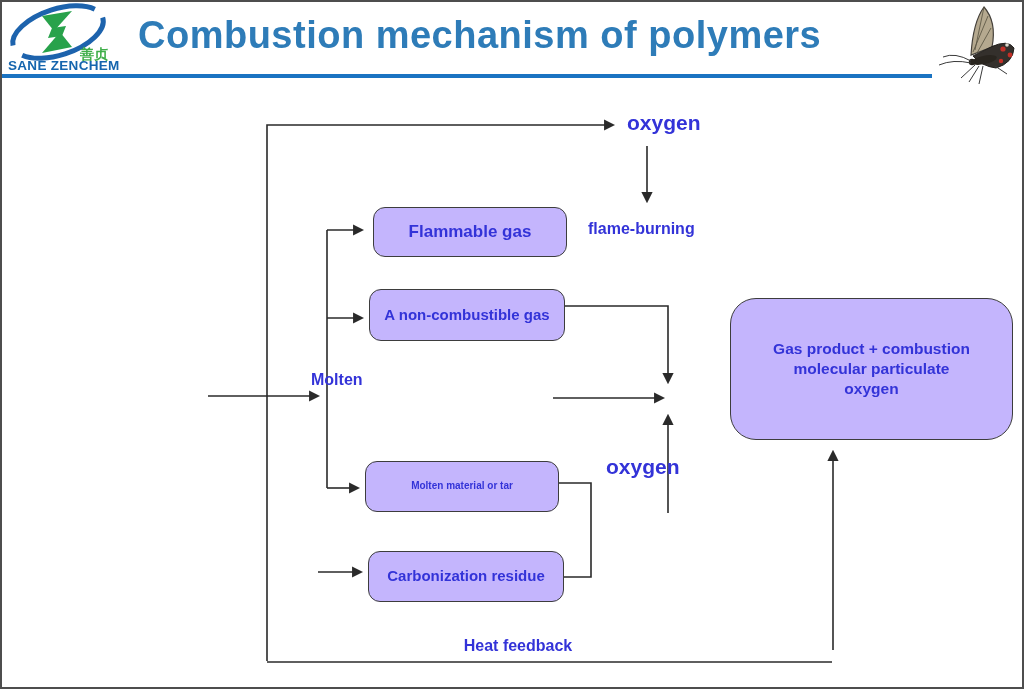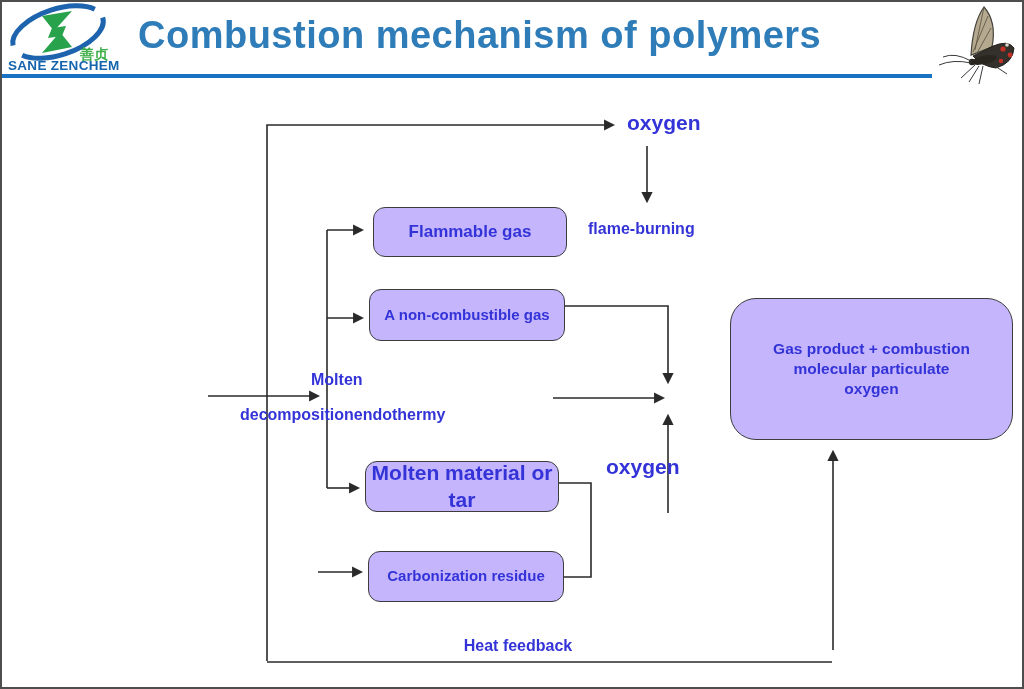--- a/index.html
+++ b/index.html
@@ -95,31 +95,30 @@
     <path d="M668,513 L668,416" marker-end="url(#arr)"></path>
     <path d="M557,483 L591,483 L591,577 L562,577"></path>
   </svg>
 
   <div class="node" style="left:373px;top:207px;width:192px;height:48px;font-size:17px;">
     <span>Flammable gas</span>
   </div>
   <div class="node" style="left:369px;top:289px;width:194px;height:50px;font-size:15px;">
     <span>A non-combustible gas</span>
   </div>
-  <div class="node" style="left:365px;top:461px;width:192px;height:49px;font-size:21px;">
+  <div class="node" style="left:365px;top:461px;width:192px;height:49px;font-size:10px;">
     <span>Molten material or tar</span>
   </div>
   <div class="node" style="left:368px;top:551px;width:194px;height:49px;font-size:15px;">
     <span>Carbonization residue</span>
   </div>
   <div class="node product-lines" style="left:730px;top:298px;width:281px;height:140px;border-radius:26px;font-size:15.5px;line-height:20px;">
     <div>Gas product + combustion</div>
     <div>molecular particulate</div>
     <div>oxygen</div>
   </div>
 
   <div class="lbl" style="left:627px;top:111px;font-size:21px;">oxygen</div>
   <div class="lbl" style="left:588px;top:220px;font-size:16px;">flame-burning</div>
   <div class="lbl" style="left:311px;top:371px;font-size:16px;">Molten</div>
-  <div class="lbl" style="left:240px;top:406px;font-size:16px;">decompositionendothermy</div>
   <div class="lbl" style="left:606px;top:455px;font-size:21px;">oxygen</div>
   <div class="lbl" style="left:455px;top:637px;width:126px;text-align:center;font-size:16px;">Heat feedback</div>
 </div>
 
 </body></html>

